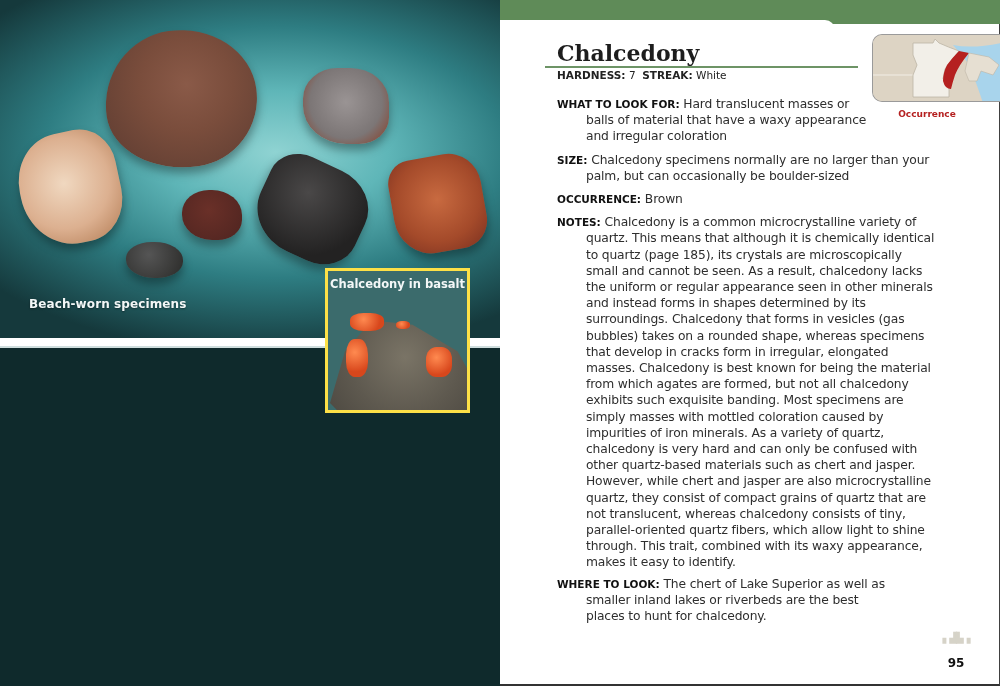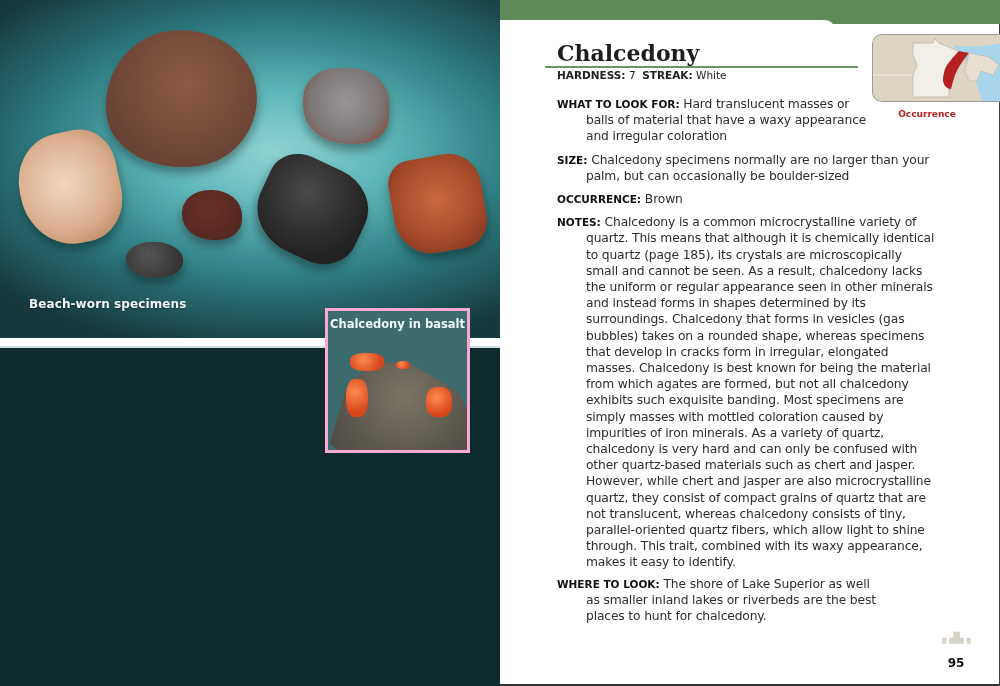--- a/index.html
+++ b/index.html
@@ -11,21 +11,21 @@
   .photo { position: absolute; left: 0; width: 500px; overflow: hidden; }
   .photo-top { top: 0; height: 338px;
     background: radial-gradient(ellipse 75% 60% at 55% 45%, #8fd3d2 0%, #5fb6b8 30%, #2e7d82 62%, #15393c 100%); }
   .photo-bottom { top: 348px; height: 338px;
     background: radial-gradient(ellipse 70% 65% at 58% 50%, #7fcccb 0%, #4fa9ab 30%, #24676b 62%, #102a2c 100%); }
   .divider-white { position: absolute; left: 0; top: 338px; width: 500px; height: 10px; background: #fff; border-bottom: 2px solid #cfdede; }
 
   .rock { position: absolute; box-shadow: 0 6px 10px rgba(0,0,0,0.35); }
   .caption { position: absolute; color: #f3f7f7; font-family: "DejaVu Sans", sans-serif; font-weight: bold; font-size: 12px; letter-spacing: 0.1px; text-shadow: 0 1px 2px rgba(0,0,0,0.4); }
 
-  .inset { position: absolute; left: 325px; top: 268px; width: 145px; height: 145px; border: 3px solid #f9a8d4; background: #3b6b6c; overflow: hidden; z-index: 5; margin-top: 40px; }
+  .inset { position: absolute; left: 325px; top: 268px; width: 145px; height: 145px; border: 3px solid #fde047; background: #3b6b6c; overflow: hidden; z-index: 5; }
   .inset-caption { position: absolute; left: 0; top: 6px; width: 100%; text-align: center; color: #f3f7f7; font-weight: bold; font-size: 11.5px; }
   .basalt { position: absolute; left: 2px; top: 40px; width: 150px; height: 115px;
     background: radial-gradient(circle at 50% 40%, #7a7466 0%, #5e594f 55%, #4a463f 100%);
     clip-path: polygon(15% 100%, 0% 80%, 10% 35%, 28% 8%, 55% 12%, 85% 35%, 100% 70%, 100% 100%); }
   .nodule { position: absolute; background: radial-gradient(circle at 40% 35%, #ff8a50, #d8471c 70%); border-radius: 40%; }
 
   .pointer-line { position: absolute; height: 1.5px; background: #f3f7f7; transform-origin: left center; }
 
   
   .right-page { position: absolute; left: 500px; top: 0; width: 500px; height: 686px; background: #fff; border-right: 1px solid #404040; border-bottom: 2px solid #333; }
@@ -122,21 +122,21 @@
     <p class="entry">
       <span class="label">OCCURRENCE:</span>
       <span>Brown</span>
     </p>
     <p class="entry notes">
       <span class="label">NOTES:</span>
       <span>Chalcedony is a common microcrystalline variety of quartz. This means that although it is chemically identical to quartz (page 185), its crystals are microscopically small and cannot be seen. As a result, chalcedony lacks the uniform or regular appearance seen in other minerals and instead forms in shapes determined by its surroundings. Chalcedony that forms in vesicles (gas bubbles) takes on a rounded shape, whereas specimens that develop in cracks form in irregular, elongated masses. Chalcedony is best known for being the material from which agates are formed, but not all chalcedony exhibits such exquisite banding. Most specimens are simply masses with mottled coloration caused by impurities of iron minerals. As a variety of quartz, chalcedony is very hard and can only be confused with other quartz-based materials such as chert and jasper. However, while chert and jasper are also microcrystalline quartz, they consist of compact grains of quartz that are not translucent, whereas chalcedony consists of tiny, parallel-oriented quartz fibers, which allow light to shine through. This trait, combined with its waxy appearance, makes it easy to identify.</span>
     </p>
     <p class="entry" style="padding-right:50px;">
       <span class="label">WHERE TO LOOK:</span>
-      <span>The shore of Lake Superior as well as smaller inland lakes or riverbeds are the best places to hunt for chalcedony.</span>
+      <span>The chert of Lake Superior as well as smaller inland lakes or riverbeds are the best places to hunt for chalcedony.</span>
     </p>
   </div>
 
   <div class="page-num-wrap">
     <div class="page-ornament">▖▟▙▗</div>
     <div class="page-num">95</div>
   </div>
 </div>
 
 </body></html>

